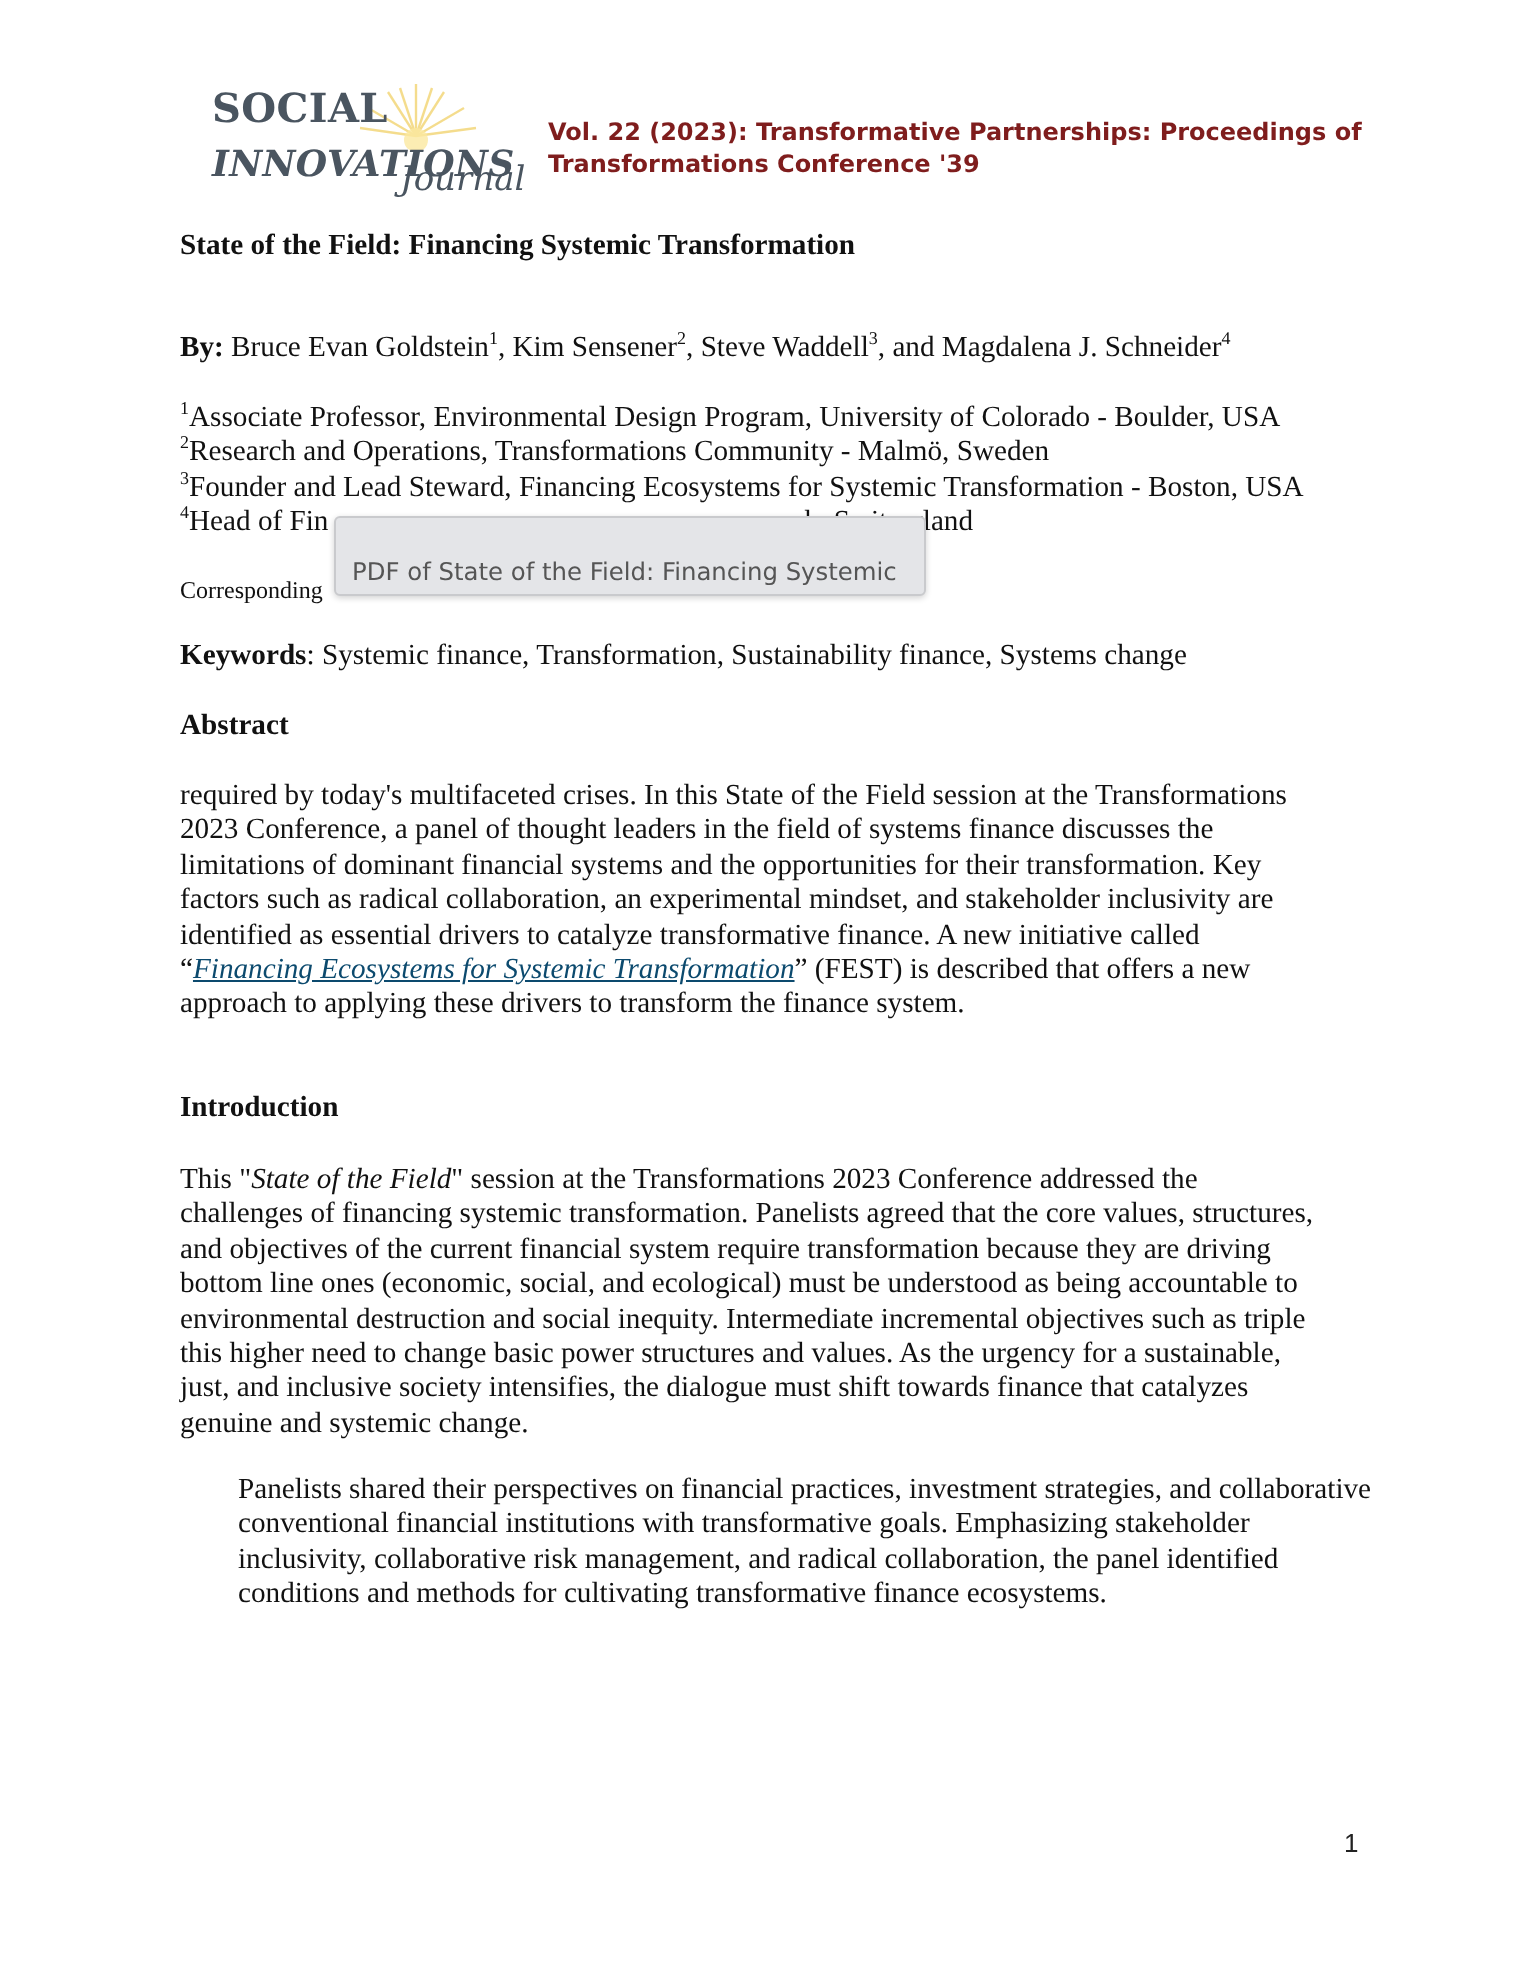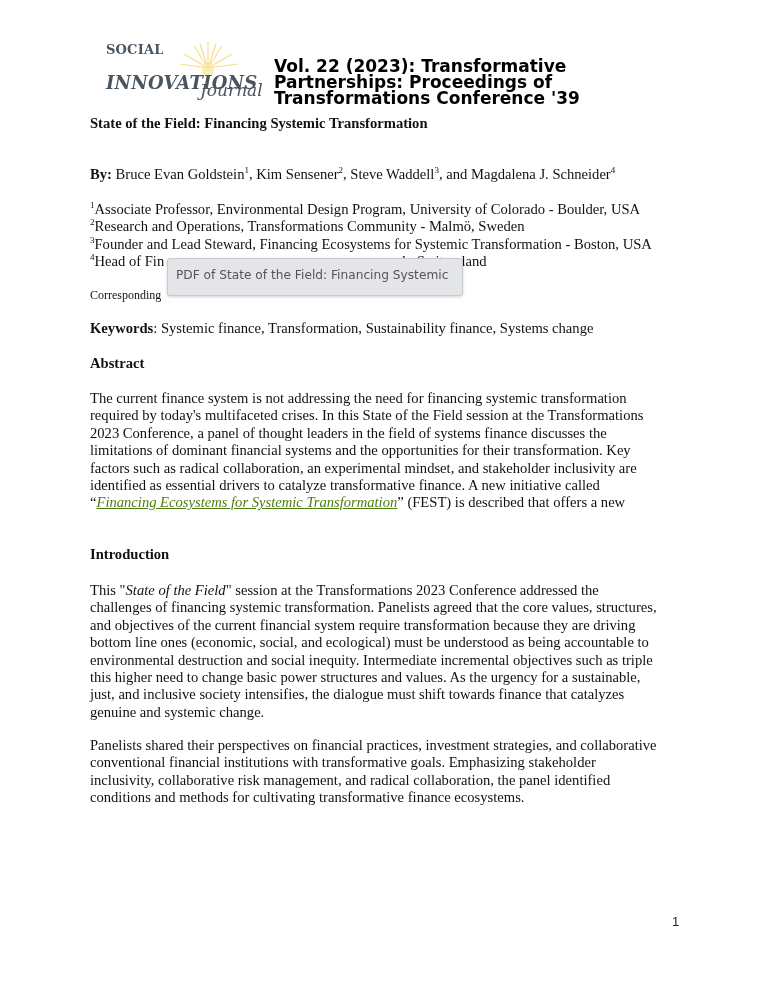--- a/index.html
+++ b/index.html
@@ -6,50 +6,50 @@
   body {
     width: 768px; height: 992px; background: #ffffff; position: relative; overflow: hidden;
     font-family: "Liberation Serif", "DejaVu Serif", serif; color: #111;
   }
   .logo { position: absolute; left: 104px; top: 40px; width: 140px; height: 56px; }
   .logo svg { position: absolute; left: 0; top: 0; }
   .logo .l1, .logo .l2 {
     position: absolute; left: 2px; font-family: "DejaVu Serif", serif; font-weight: bold;
     color: #4a5560; letter-spacing: 0.2px;
   }
-  .logo .l1 { top: 2px; font-size: 13px; }
+  .logo .l1 { top: 2px; font-size: 20px; }
   .logo .l2 { top: 32px; font-size: 18px; font-style: italic; }
   .logo .l3 {
     position: absolute; left: 96px; top: 40px; font-family: "DejaVu Serif", serif; font-style: italic;
     font-size: 17px; color: #4a5560;
   }
   .vol {
     position: absolute; left: 274px; top: 58px; width: 420px;
-    font-family: "DejaVu Sans", sans-serif; font-weight: bold; font-size: 17px; line-height: 16px; color: #000000;
+    font-family: "DejaVu Sans", sans-serif; font-weight: bold; font-size: 12px; line-height: 16px; color: #7f1d1d;
   }
   .content { position: absolute; left: 90px; top: 0; width: 600px; font-size: 14.6px; line-height: 17.4px; }
   .title { position: absolute; top: 115px; font-weight: bold; white-space: nowrap; }
   .byline { position: absolute; top: 166px; white-space: nowrap; }
   .affils { position: absolute; top: 201px; white-space: nowrap; }
   .affils div { height: 17.4px; }
   sup { font-size: 9px; line-height: 0; vertical-align: super; }
   .corr { position: absolute; top: 287px; font-size: 12px; white-space: nowrap; }
   .corr a { color: #2a55c8; text-decoration: underline; }
   .keywords { position: absolute; top: 320px; white-space: nowrap; }
   .h { position: absolute; font-weight: bold; }
   .para { position: absolute; width: 600px; }
   .para .ln { white-space: nowrap; height: 17.4px; }
-  .link { color: #4d7c0f; text-decoration: underline; font-style: italic; }
+  .link { color: #0c4a6e; text-decoration: underline; font-style: italic; }
   .pagenum { position: absolute; left: 672px; top: 914px; font-family: "Liberation Sans", sans-serif; font-size: 13px; color: #222; }
   .tooltip {
     position: absolute; left: 167px; top: 258px; width: 296px; height: 38px;
     background: #e4e5e8; border: 1px solid #c9cacd; border-radius: 3px;
     box-shadow: 0 1px 3px rgba(0,0,0,0.18);
     font-family: "DejaVu Sans", sans-serif; font-size: 12.2px; line-height: 16px; color: #555;
-    padding: 8px 8px; box-sizing: border-box;
+    padding: 19px 8px; box-sizing: border-box;
   }
 </style>
 </head>
 <body>
 
 <div class="logo">
   <svg width="140" height="56">
     <g stroke="#f3d77a" stroke-width="1.2" opacity="0.85">
       <line x1="104" y1="28" x2="104" y2="2"></line>
       <line x1="104" y1="28" x2="90" y2="6"></line>
@@ -93,43 +93,43 @@
     <a style="display:inline-block;width:100px;height:10px;vertical-align:middle;"></a>
   </div>
 
   <div class="keywords">
     <b>Keywords</b><span>: Systemic finance, Transformation, Sustainability finance, Systems change</span>
   </div>
 
   <div class="h" style="top:355px;">Abstract</div>
 
   <div class="para" style="top:390px;">
-    <div class="ln">The current finance system is not addressing the need for financing systemic transformation</div>
     <div class="ln">required by today's multifaceted crises. In this State of the Field session at the Transformations</div>
     <div class="ln">2023 Conference, a panel of thought leaders in the field of systems finance discusses the</div>
     <div class="ln">limitations of dominant financial systems and the opportunities for their transformation. Key</div>
     <div class="ln">factors such as radical collaboration, an experimental mindset, and stakeholder inclusivity are</div>
     <div class="ln">identified as essential drivers to catalyze transformative finance. A new initiative called</div>
     <div class="ln"><span>“</span><a class="link">Financing Ecosystems for Systemic Transformation</a><span>” (FEST) is described that offers a new</span></div>
+    <div class="ln">approach to applying these drivers to transform the finance system.</div>
   </div>
 
   <div class="h" style="top:546px;">Introduction</div>
 
   <div class="para" style="top:582px;">
     <div class="ln"><span>This "</span><i>State of the Field</i><span>" session at the Transformations 2023 Conference addressed the</span></div>
     <div class="ln">challenges of financing systemic transformation. Panelists agreed that the core values, structures,</div>
     <div class="ln">and objectives of the current financial system require transformation because they are driving</div>
     <div class="ln">bottom line ones (economic, social, and ecological) must be understood as being accountable to</div>
     <div class="ln">environmental destruction and social inequity. Intermediate incremental objectives such as triple</div>
     <div class="ln">this higher need to change basic power structures and values. As the urgency for a sustainable,</div>
     <div class="ln">just, and inclusive society intensifies, the dialogue must shift towards finance that catalyzes</div>
     <div class="ln">genuine and systemic change.</div>
   </div>
 
-  <div class="para" style="top:737px;">
+  <div class="para" style="top:737px;margin-left:29px;">
     <div class="ln">Panelists shared their perspectives on financial practices, investment strategies, and collaborative</div>
     <div class="ln">conventional financial institutions with transformative goals. Emphasizing stakeholder</div>
     <div class="ln">inclusivity, collaborative risk management, and radical collaboration, the panel identified</div>
     <div class="ln">conditions and methods for cultivating transformative finance ecosystems.</div>
   </div>
 </div>
 
 <div class="tooltip">
   <div>PDF of State of the Field: Financing Systemic</div>
 </div>

